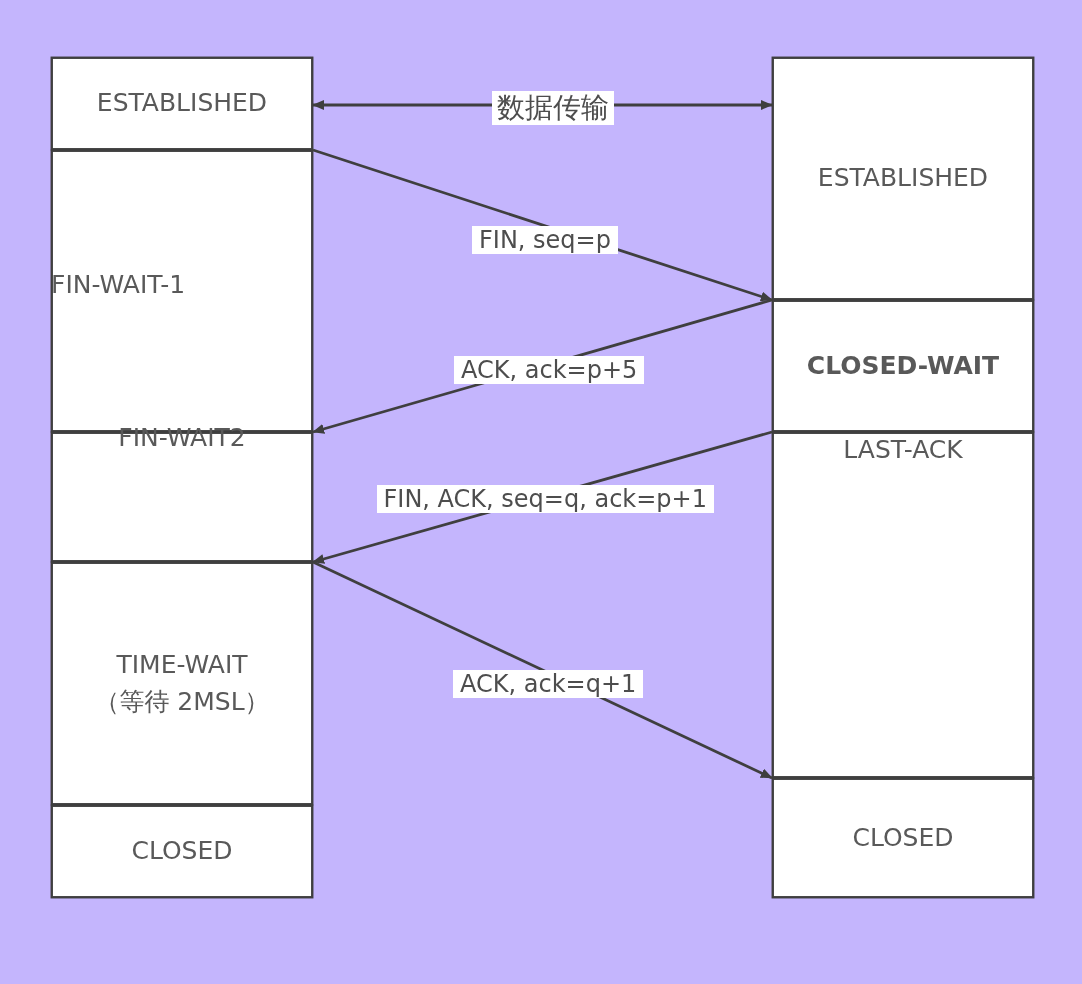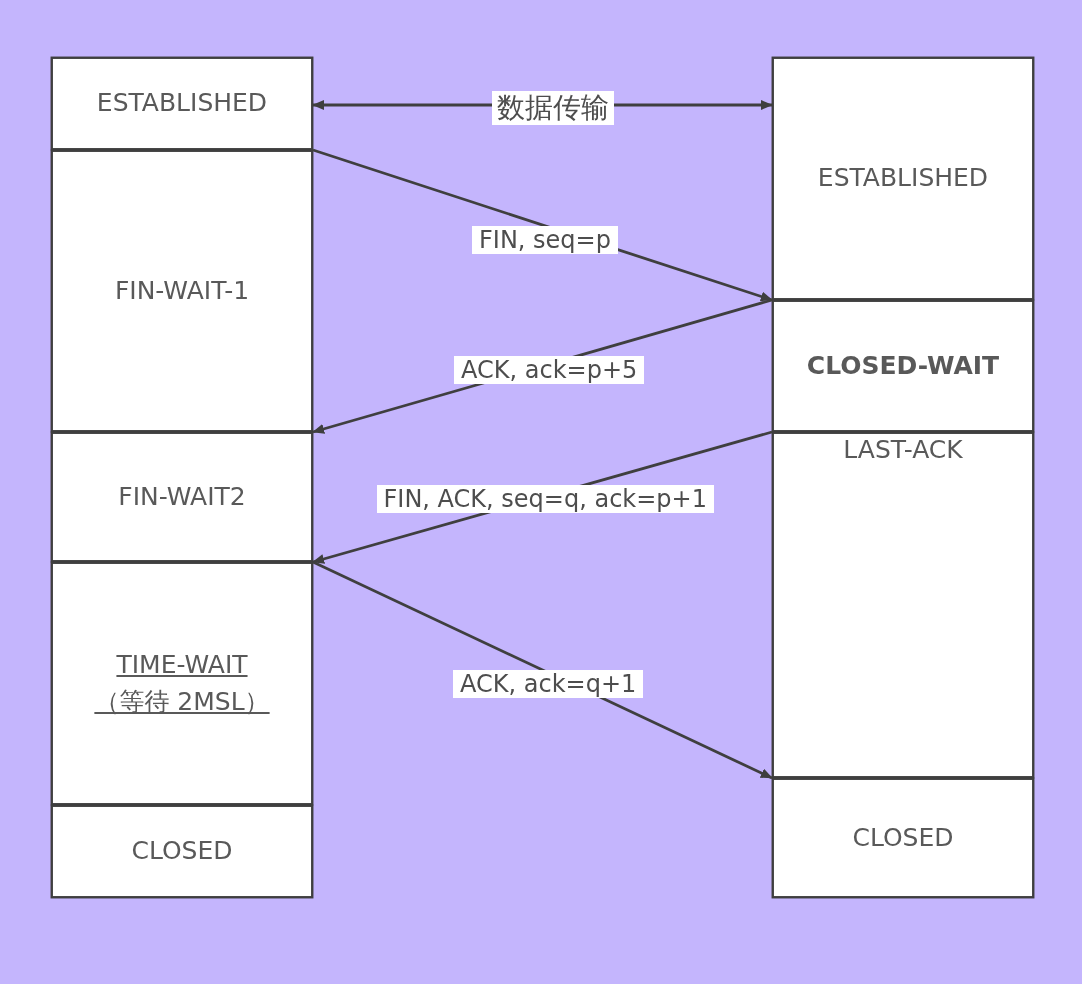--- a/index.html
+++ b/index.html
@@ -82,23 +82,23 @@
         <line x1="313" y1="105" x2="772" y2="105" stroke="#3f3f3f" stroke-width="2.8" marker-end="url(#arrow-end)" marker-start="url(#arrow-start)"></line>
         <line x1="313" y1="150" x2="772" y2="300" stroke="#3f3f3f" stroke-width="2.8" marker-end="url(#arrow-end)"></line>
         <line x1="772" y1="300" x2="313" y2="432" stroke="#3f3f3f" stroke-width="2.8" marker-end="url(#arrow-end)"></line>
         <line x1="772" y1="432" x2="313" y2="562" stroke="#3f3f3f" stroke-width="2.8" marker-end="url(#arrow-end)"></line>
         <line x1="313" y1="562" x2="772" y2="778" stroke="#3f3f3f" stroke-width="2.8" marker-end="url(#arrow-end)"></line>
       </g>
   </svg>
 
   <div id="state-labels-layer">
       <div class="state-label" style="left: 51px; top: 57px; width: 262px; height: 93px; display: flex; align-items: center; justify-content: center;"><span style="white-space: pre-line;">ESTABLISHED</span></div>
-      <div class="state-label" style="left: 51px; top: 150px; width: 262px; height: 282px; display: flex; align-items: center; justify-content: center;"><span style="white-space: pre-line;">FIN-WAIT-1</span></div>
-      <div class="state-label" style="left: 51px; top: 432px; width: 262px; height: 130px; display: flex; align-items: center; justify-content: center;"><span style="white-space: pre-line;">FIN-WAIT2</span></div>
-      <div class="state-label" style="left: 51px; top: 562px; width: 262px; height: 243px; display: flex; align-items: center; justify-content: center; text-decoration: underline;"><span style="white-space: pre-line;">TIME-WAIT
+      <div class="state-label" style="left: 51px; top: 144px; width: 262px; height: 282px; display: flex; align-items: center; "><span style="white-space: pre-line;">FIN-WAIT-1</span></div>
+      <div class="state-label" style="left: 51px; top: 420px; width: 262px; height: 130px; display: flex; align-items: flex-start; justify-content: center;"><span style="white-space: pre-line;">FIN-WAIT2</span></div>
+      <div class="state-label" style="left: 51px; top: 562px; width: 262px; height: 243px; display: flex; align-items: center; justify-content: center;"><span style="white-space: pre-line;">TIME-WAIT
 （等待 2MSL）</span></div>
       <div class="state-label" style="left: 51px; top: 805px; width: 262px; height: 93px; display: flex; align-items: center; justify-content: center;"><span style="white-space: pre-line;">CLOSED</span></div>
       <div class="state-label" style="left: 772px; top: 57px; width: 262px; height: 243px; display: flex; align-items: center; justify-content: center;"><span style="white-space: pre-line;">ESTABLISHED</span></div>
       <div class="state-label" style="left: 772px; top: 300px; width: 262px; height: 132px; display: flex; align-items: center; justify-content: center; font-weight: bold;"><span style="white-space: pre-line;">CLOSED-WAIT</span></div>
       <div class="state-label" style="left: 772px; top: 432px; width: 262px; height: 346px; display: flex; align-items: flex-start; justify-content: center;"><span style="white-space: pre-line;">LAST-ACK</span></div>
       <div class="state-label" style="left: 772px; top: 778px; width: 262px; height: 120px; display: flex; align-items: center; justify-content: center;"><span style="white-space: pre-line;">CLOSED</span></div>
     </div>
   <div id="msg-labels-layer">
       <div class="msg-label cjk" style="left: 492px; top: 91px;">数据传输</div>
       <div class="msg-label" style="left: 472px; top: 213.5px; margin-top: 12px;">FIN, seq=p</div>

